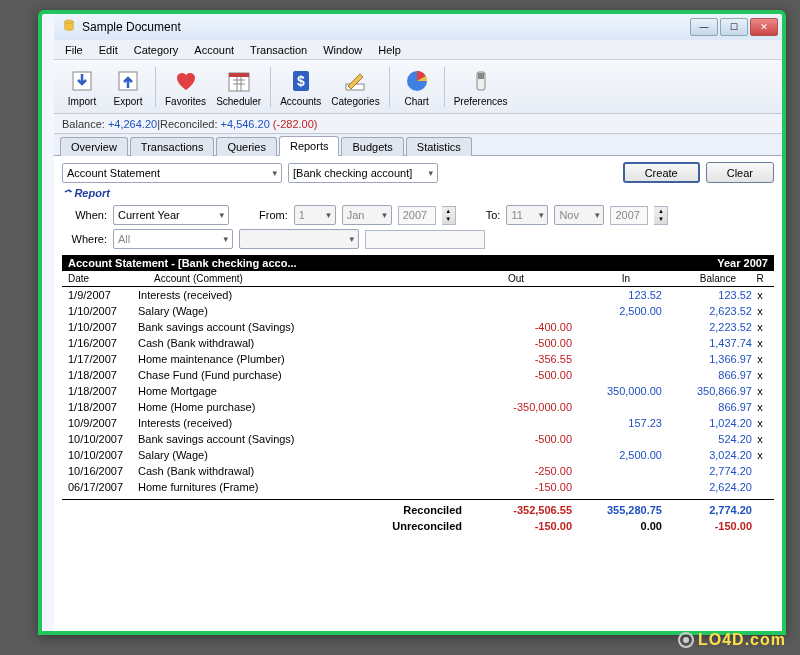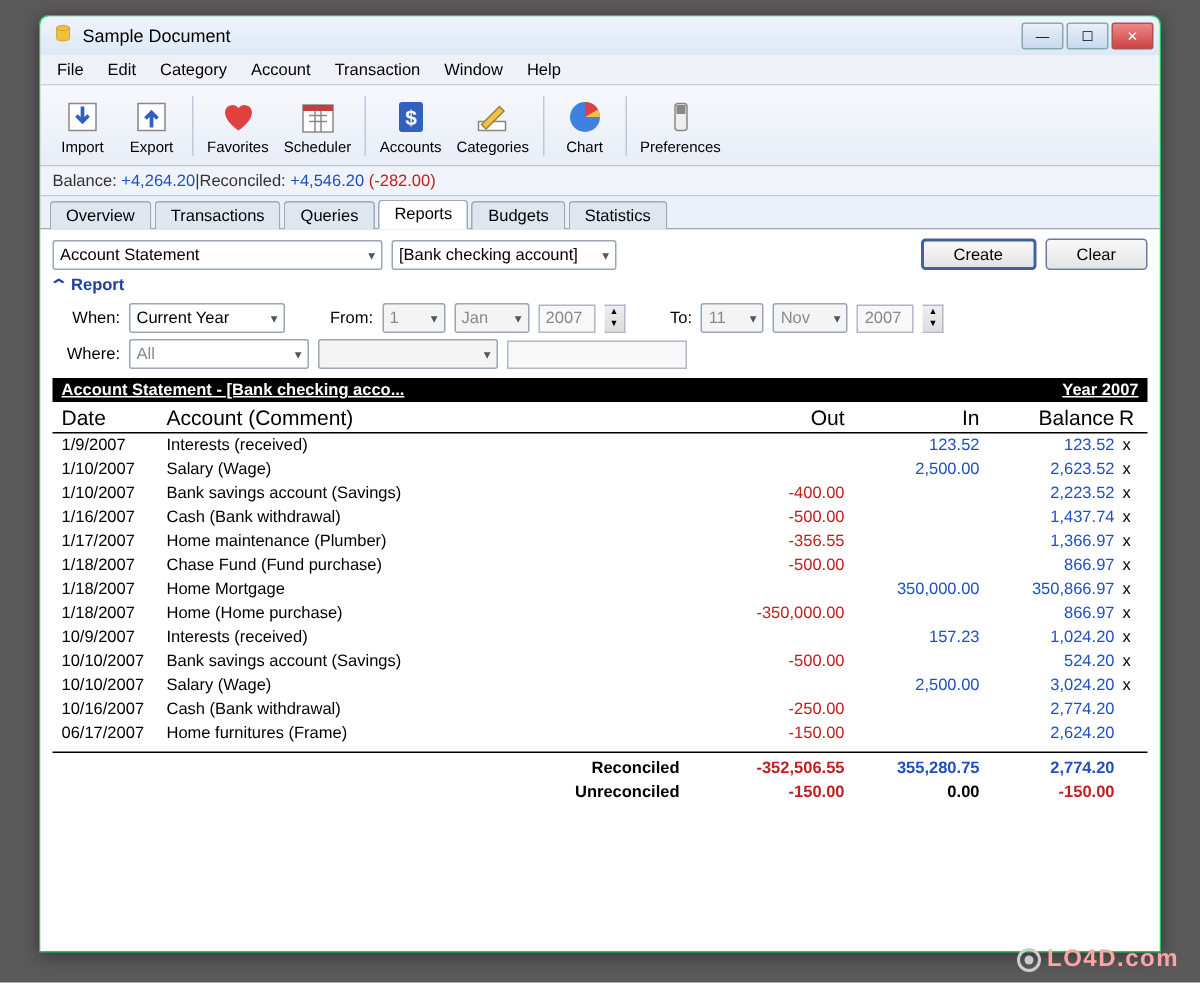--- a/index.html
+++ b/index.html
@@ -1,17 +1,17 @@
 <!DOCTYPE html>
 <html><head>
 <meta charset="utf-8">
 <style>
 * { box-sizing: border-box; margin: 0; padding: 0; }
 body { font-family: Tahoma, "Segoe UI", sans-serif; font-size: 11px; background: #5a5a5a; width: 800px; height: 655px; overflow: hidden; position: relative; }
-.window { position: absolute; top: 10px; left: 26px; width: 748px; height: 625px; background: #f3f6fc; border: 1px solid #22c55e; border-radius: 6px 6px 0 0; box-shadow: 0 2px 12px rgba(0,0,0,0.4); }
+.window { position: absolute; top: 10px; left: 38px; width: 748px; height: 625px; background: #f3f6fc; border: 4px solid #22c55e; border-radius: 6px 6px 0 0; box-shadow: 0 2px 12px rgba(0,0,0,0.4); padding-left: 12px; }
 .titlebar { height: 26px; background: linear-gradient(#eef4fc, #dce8f8); display: flex; align-items: center; padding: 0 4px 0 8px; border-radius: 6px 6px 0 0; }
 .titlebar-icon { width: 14px; height: 16px; margin-right: 6px; }
 .titlebar-text { flex: 1; font-size: 12px; color: #000; }
 .win-controls { display: flex; gap: 2px; }
 .win-btn { width: 28px; height: 18px; border: 1px solid #8aa; background: linear-gradient(#e8f0fa, #c8d8ec); border-radius: 2px; display: flex; align-items: center; justify-content: center; font-size: 9px; }
 .win-btn.close { background: linear-gradient(#e88, #c44); border-color: #a55; color: #fff; }
 .menubar { height: 20px; background: #eef2f8; border-bottom: 1px solid #c8d0e0; display: flex; align-items: center; padding: 0 4px; gap: 2px; }
 .menubar-item { padding: 2px 7px; cursor: default; }
 .toolbar { height: 54px; background: linear-gradient(#f6f8fc, #e8edf6); border-bottom: 1px solid #c0c8d8; display: flex; align-items: center; padding: 2px 6px; gap: 2px; }
 .tb-btn { display: flex; flex-direction: column; align-items: center; justify-content: center; min-width: 44px; height: 48px; padding: 2px 4px; cursor: default; }
@@ -24,40 +24,40 @@
 .bal-neg { color: #c02020; }
 .tabbar { height: 22px; background: #ecf0f8; display: flex; align-items: flex-end; padding: 0 6px; border-bottom: 1px solid #a0a8b8; }
 .tab { padding: 3px 10px; border: 1px solid #a0a8b8; border-bottom: none; background: #e0e6f0; margin-right: 2px; border-radius: 3px 3px 0 0; font-size: 11px; position: relative; top: 1px; }
 .tab.active { background: #fff; border-bottom: 1px solid #fff; top: 1px; }
 .content { background: #fff; padding: 6px 8px; height: calc(100% - 142px); overflow-y: auto; overflow-x: hidden; }
 .filter-row { display: flex; align-items: center; gap: 6px; margin-bottom: 4px; }
 .dropdown { height: 20px; border: 1px solid #9aa6b8; background: #fff; padding: 1px 18px 1px 4px; font-size: 11px; position: relative; display: inline-flex; align-items: center; border-radius: 2px; text-align: center; }
 .dropdown::after { content: "▾"; position: absolute; right: 4px; font-size: 9px; color: #555; }
 .btn { height: 21px; border: 1px solid #6a7a9a; background: linear-gradient(#f8f8f8, #e4e4e4); border-radius: 3px; padding: 0 20px; font-size: 11px; display: inline-flex; align-items: center; justify-content: center; }
 .btn.primary { border: 2px solid #4060a0; }
-.section-hdr { display: flex; align-items: center; gap: 4px; color: #2040a0; font-weight: bold; font-size: 11px; margin: 4px 0 6px 0; }
+.section-hdr { display: flex; align-items: center; gap: 4px; color: #2040a0; font-weight: bold; font-size: 11px; margin: 4px 0 6px 0; font-style: italic; }
 .section-hdr::before { content: "⌃"; transform: scaleX(1.6); font-size: 10px; }
 .form-row { display: flex; align-items: center; gap: 6px; margin-bottom: 4px; font-size: 11px; }
 .form-label { width: 45px; text-align: right; }
 .input { height: 19px; border: 1px solid #b0b8c8; background: #f8f8f8; padding: 0 4px; font-size: 11px; color: #888; display: inline-flex; align-items: center; }
 .spinner { width: 14px; height: 19px; border: 1px solid #b0b8c8; border-left: none; background: linear-gradient(#eee, #ddd); font-size: 6px; display: flex; flex-direction: column; }
 .spinner span { flex: 1; display: flex; align-items: center; justify-content: center; }
-.report-header { background: #000; color: #fff; display: flex; padding: 2px 6px; font-size: 11px; font-weight: bold; margin-top: 6px; text-decoration: underline; }
+.report-header { background: #000; color: #fff; display: flex; padding: 2px 6px; font-size: 11px; font-weight: bold; margin-top: 6px; }
 .report-header .title { flex: 1; }
-.col-head { display: flex; border-bottom: 1px solid #000; padding: 2px 6px; font-size: 14px; }
+.col-head { display: flex; border-bottom: 1px solid #000; padding: 2px 6px; font-size: 10px; gap: 16px; }
 .c-date { width: 70px; }
 .c-acct { flex: 1; }
 .c-out { width: 90px; text-align: right; }
 .c-in { width: 90px; text-align: right; }
 .c-bal { width: 90px; text-align: right; }
 .c-r { width: 16px; text-align: center; }
 .data-row { display: flex; padding: 1px 6px; font-size: 11px; line-height: 14px; }
 .txt-blue { color: #2050c0; }
 .txt-red { color: #c02020; }
-.watermark { position: absolute; bottom: 6px; right: 14px; color: #fca5a5; font-size: 16px; font-weight: bold; letter-spacing: 1px; display:flex; align-items:center; gap:4px;}
+.watermark { position: absolute; bottom: 6px; right: 14px; color: #fde047; font-size: 16px; font-weight: bold; letter-spacing: 1px; display:flex; align-items:center; gap:4px;}
 .watermark-dot { width:16px; height:16px; border:2px solid #ccc; border-radius:50%; position:relative;}
 .watermark-dot::after{content:""; position:absolute; width:6px;height:6px; background:#ccc; border-radius:50%; top:3px; left:3px;}
 </style>
 </head>
 <body>
 
 <div class="window">
   <div class="titlebar">
     <span class="titlebar-icon">
       <svg viewBox="0 0 16 16">
@@ -193,21 +193,21 @@
       <div class="btn primary">Create</div>
       <div class="btn">Clear</div>
     </div>
 
     <div class="section-hdr">
       <span>Report</span>
     </div>
 
     <div class="form-row">
       <span class="form-label">When:</span>
-      <div class="dropdown" style="width:104px">Current Year</div>
+      <div class="dropdown" style="width:116px">Current Year</div>
       <span style="width:18px"></span>
       <span>From:</span>
       <div class="dropdown" style="width:42px;background:#f4f4f4;color:#888">1</div>
       <div class="dropdown" style="width:50px;background:#f4f4f4;color:#888">Jan</div>
       <div class="input" style="width:38px">2007</div>
       <div class="spinner">
           <span>▲</span>
           <span>▼</span>
         </div>
       <span style="width:18px"></span>

